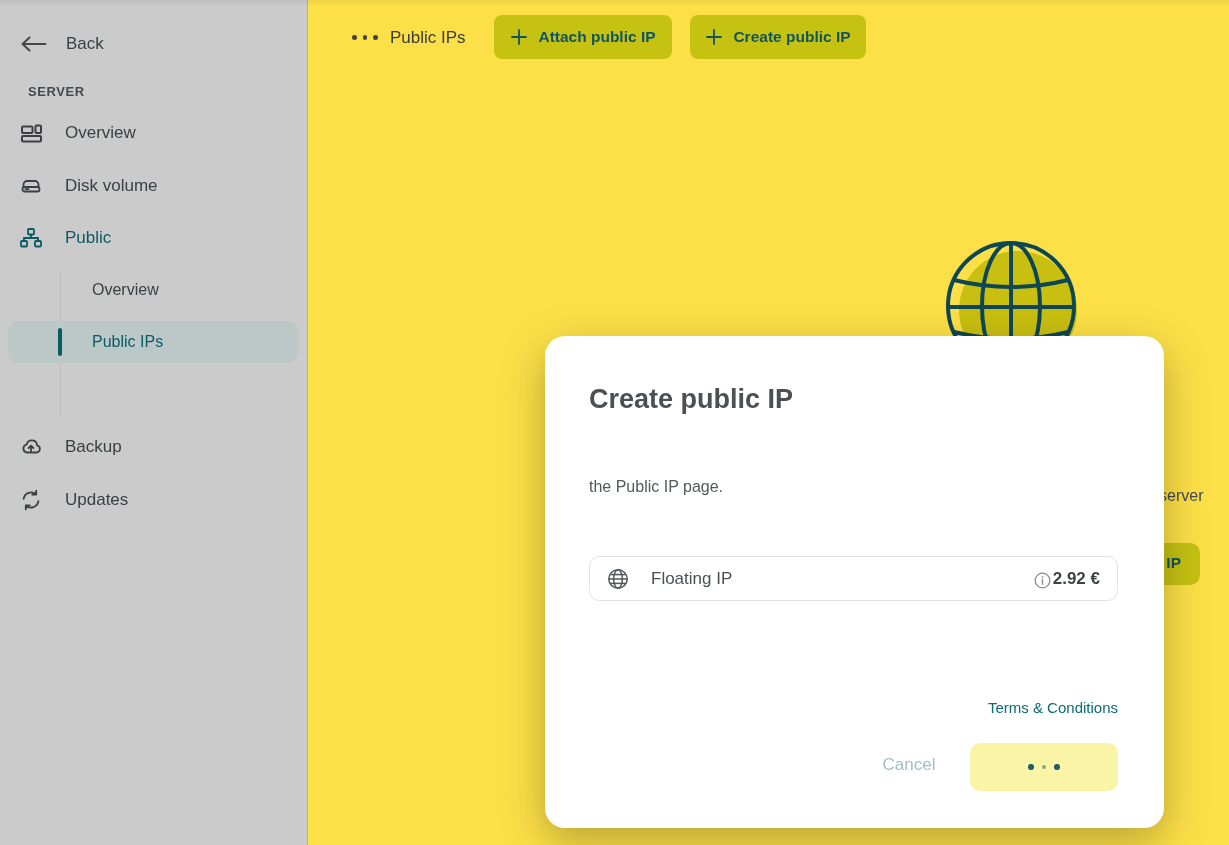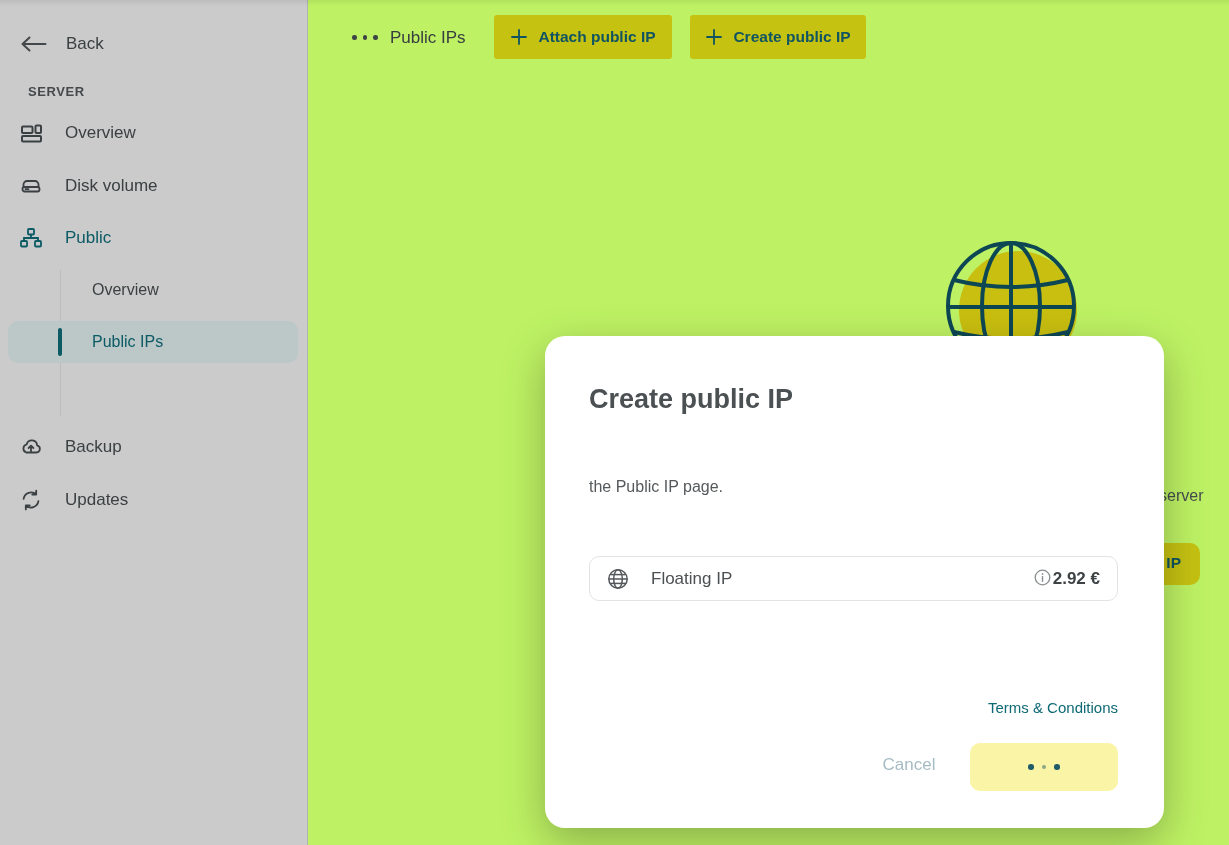--- a/index.html
+++ b/index.html
@@ -1,16 +1,16 @@
 <!DOCTYPE html>
 <html><head>
 <meta charset="utf-8">
 <style>
   html,body{margin:0;padding:0;background:#9e9e9e;}
-  #screen{position:relative;width:1229px;height:845px;background:#bef264;overflow:hidden;
+  #screen{position:relative;width:1229px;height:845px;background:#fde047;overflow:hidden;
           font-family:"Liberation Sans",sans-serif;-webkit-font-smoothing:antialiased;}
   #screen::before{content:"";position:absolute;left:0;top:0;right:0;height:6px;
           background:linear-gradient(rgba(0,0,0,.07),rgba(0,0,0,0));pointer-events:none;z-index:5;}
 
   
   .sidebar{position:absolute;left:0;top:0;width:307px;height:845px;background:#cbcbcb;}
   .sidebar-divider{position:absolute;left:307px;top:0;width:1px;height:845px;background:#b2b2b2;}
   .back-row{position:absolute;left:20px;top:26px;height:36px;display:flex;align-items:center;gap:19px;cursor:pointer;}
   .back-row span{font-size:17px;color:#3b4043;}
   .section-label{position:absolute;left:28px;top:84px;font-size:13px;font-weight:bold;letter-spacing:.6px;color:#45494c;}
@@ -22,21 +22,21 @@
   .sub-row{position:absolute;left:0;width:306px;height:36px;display:flex;align-items:center;
            padding-left:92px;box-sizing:border-box;font-size:16px;color:#3b4043;cursor:pointer;z-index:3;}
   .sub-pill{position:absolute;left:8px;top:321px;width:290px;height:42px;border-radius:10px;background:#bcc7c8;z-index:2;}
   .sub-bar{position:absolute;left:58px;top:328px;width:4px;height:28px;border-radius:2px;background:#0b5a64;z-index:3;}
   .sub-row.selected{color:#0b5a64;}
 
   
   .more-dots{position:absolute;left:352px;top:35px;display:flex;gap:6px;}
   .more-dots i{width:4.5px;height:4.5px;border-radius:50%;background:#3e4346;}
   .page-title{position:absolute;left:390px;top:28px;font-size:17px;color:#383d40;}
-  .yellow-btn{position:absolute;top:15px;height:44px;border:none;border-radius:3px;background:#c6c212;
+  .yellow-btn{position:absolute;top:15px;height:44px;border:none;border-radius:8px;background:#c6c212;
               display:flex;align-items:center;justify-content:center;gap:10px;cursor:pointer;
               font-family:"Liberation Sans",sans-serif;font-size:15.5px;font-weight:bold;color:#0f5460;}
   #attach-btn{left:494px;width:178px;}
   #create-btn{left:690px;width:176px;}
 
   
   .globe-illustration{position:absolute;left:941px;top:236px;z-index:1;}
   .frag-text{position:absolute;left:1159px;top:487px;font-size:16px;color:#474c4f;z-index:1;}
   .frag-btn{position:absolute;left:1040px;top:543px;width:160px;height:42px;border:none;border-radius:10px;
             background:#c6c212;z-index:1;cursor:pointer;}
@@ -45,21 +45,21 @@
 
   
   .modal{position:absolute;left:545px;top:336px;width:619px;height:492px;background:#ffffff;border-radius:20px;
          box-shadow:0 14px 44px rgba(0,0,0,.28);z-index:10;}
   .modal-title{position:absolute;left:44px;top:48px;margin:0;font-size:27px;font-weight:bold;color:#4b5053;}
   .modal-body{position:absolute;left:44px;top:123px;width:540px;font-size:16px;line-height:24px;color:#55595c;}
   .modal-body span{display:block;}
   .ip-row{position:absolute;left:44px;top:220px;width:529px;height:45px;box-sizing:border-box;
           border:1px solid #e3e3e3;border-radius:10px;display:flex;align-items:center;padding:0 17px;cursor:pointer;}
   .ip-row .ip-label{margin-left:22px;font-size:17px;color:#4b5053;}
-  .ip-right{margin-left:auto;display:flex;align-items:flex-start;gap:2px;}
+  .ip-right{margin-left:auto;display:flex;align-items:flex-end;gap:2px;}
   .ip-price{font-size:17px;font-weight:bold;color:#3d4245;}
   .terms{position:absolute;right:46px;top:340px;text-align:right;font-size:15px;line-height:21px;color:#55595c;}
   .terms a{color:#0d6974;text-decoration:none;cursor:pointer;}
   .cancel-btn{position:absolute;left:318px;top:417px;width:92px;height:24px;border:none;background:none;
           font-family:"Liberation Sans",sans-serif;font-size:17px;color:#a6bcc4;cursor:pointer;}
   .submit-btn{position:absolute;left:425px;top:407px;width:148px;height:48px;border:none;border-radius:10px;
           background:#f9f4a6;cursor:pointer;display:flex;align-items:center;justify-content:center;gap:8px;}
   .submit-btn i{width:5.5px;height:5.5px;border-radius:50%;background:#1d5c68;}
   .submit-btn i.mid{width:4.5px;height:4.5px;opacity:.5;}
 </style>

